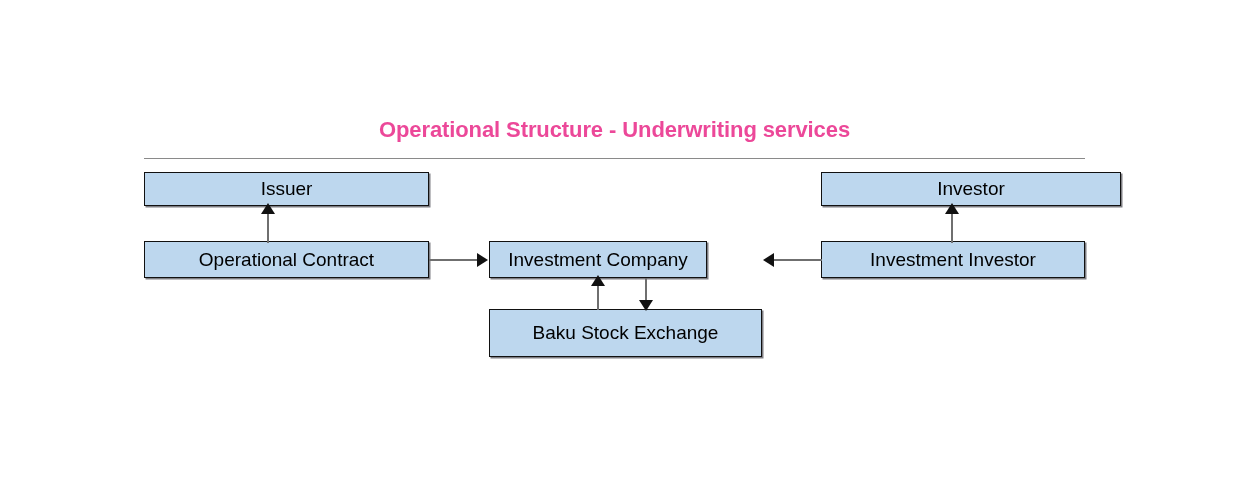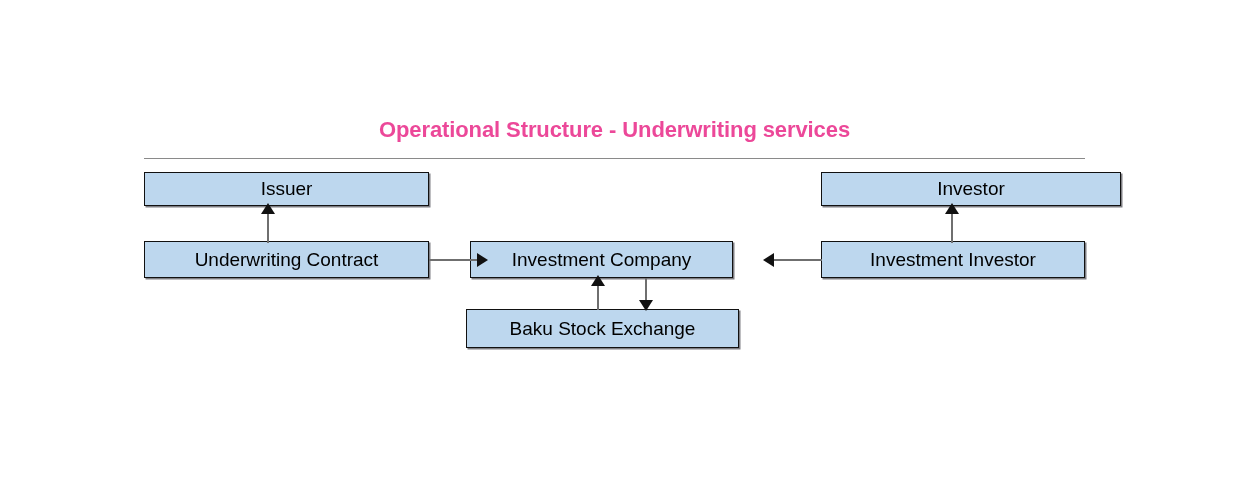--- a/index.html
+++ b/index.html
@@ -51,22 +51,22 @@
     white-space: nowrap;
     box-shadow: 1.5px 1.5px 0 rgba(20,20,30,0.55);
   }
   .node-label {
     line-height: 1;
     padding-bottom: 1px;
   }
   
   #node-issuer           { left: 144px; top: 172px; width: 285px; height: 34px; }
   #node-underwriting     { left: 144px; top: 241px; width: 285px; height: 37px; }
-  #node-investment-co    { left: 470px; top: 241px; width: 263px; height: 37px; }
-  #node-baku             { left: 466px; top: 309px; width: 273px; height: 39px; }
+  #node-investment-co    { left: 489px; top: 241px; width: 218px; height: 37px; }
+  #node-baku             { left: 489px; top: 309px; width: 273px; height: 48px; }
   #node-investor         { left: 821px; top: 172px; width: 300px; height: 34px; }
   #node-investment-ctr   { left: 821px; top: 241px; width: 264px; height: 37px; }
 
   
   .vline {
     position: absolute;
     width: 1.6px;
     background: #6f6f6f;
   }
   .hline {
@@ -126,21 +126,21 @@
 
   <div class="title">Operational Structure - Underwriting services</div>
 
   <div class="title-rule"></div>
 
   <div class="node" id="node-issuer">
     <span class="node-label">Issuer</span>
   </div>
 
   <div class="node" id="node-underwriting">
-    <span class="node-label">Underwriting Contract</span>
+    <span class="node-label">Operational Contract</span>
   </div>
 
   <div class="node" id="node-investment-co">
     <span class="node-label">Investment Company</span>
   </div>
 
   <div class="node" id="node-baku">
     <span class="node-label">Baku Stock Exchange</span>
   </div>
 

